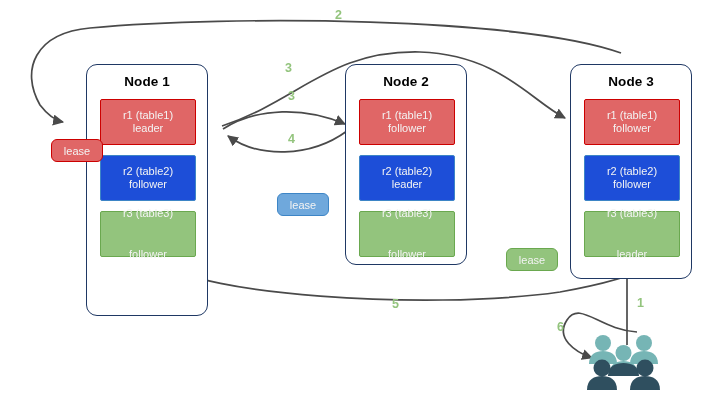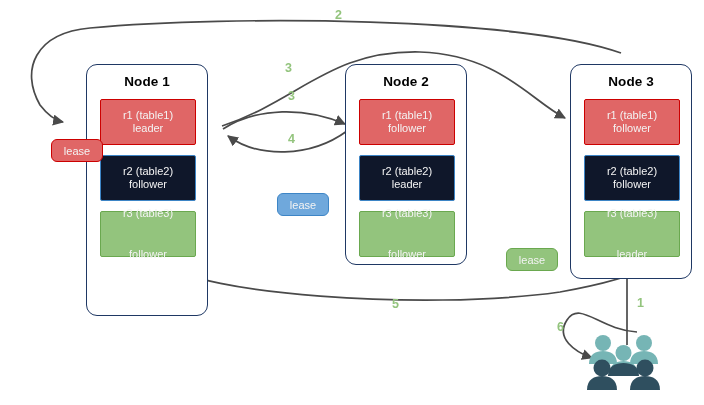--- a/index.html
+++ b/index.html
@@ -56,21 +56,21 @@
     font-size: 11px;
     line-height: 13.5px;
     text-align: center;
   }
   .replica .line2 { display: block; text-align: right; }
   .rep-red {
     background: #e06666;
     border: 1.6px solid #cc0000;
   }
   .rep-blue {
-    background: #0f172a;
+    background: #1d4ed8;
     border: 1.6px solid #3d85c6;
   }
   .rep-green {
     background: #93c47d;
     border: 1.6px solid #6aa84f;
     gap: 28px;
   }
   .lease {
     position: absolute;
     box-sizing: border-box;

